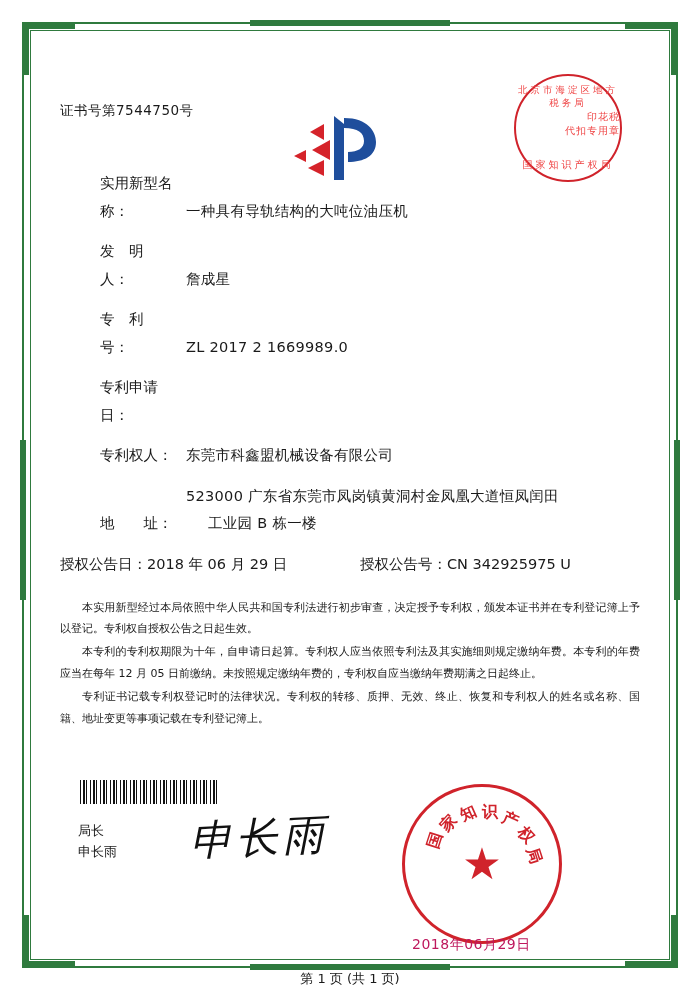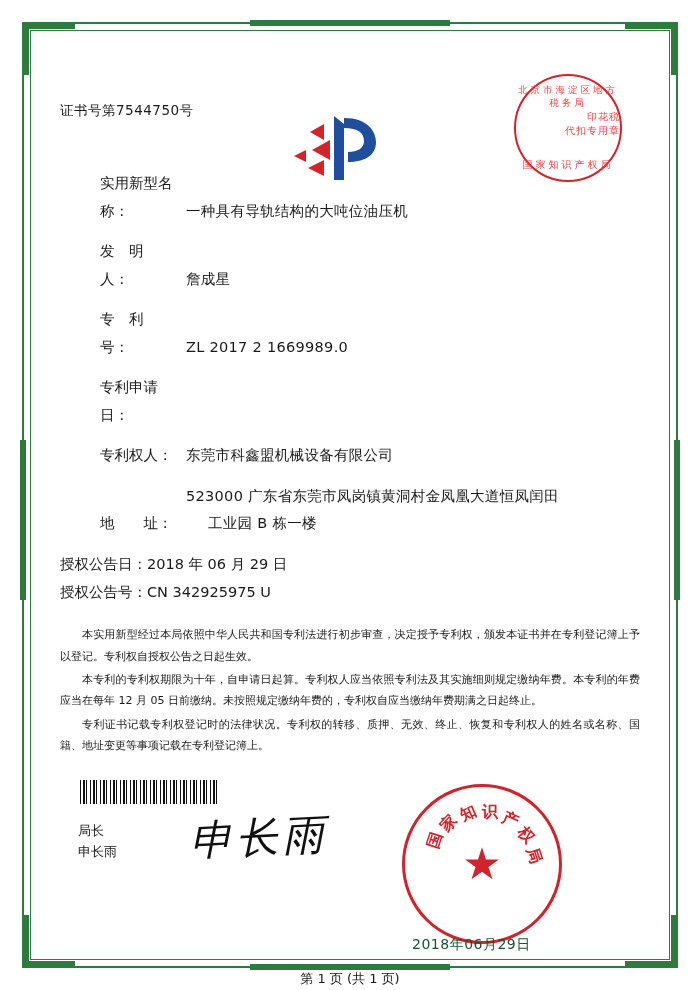--- a/index.html
+++ b/index.html
@@ -138,21 +138,20 @@
     letter-spacing: .3px;
   }
   .field-value .sub-line {
     display: block;
     padding-left: 22px;
   }
   .row-two {
     display: flex;
     margin-bottom: 10px;
     font-size: 14.5px;
-    flex-direction: column;
   }
   .row-two .c1 { width: 300px; }
   .row-two .c2 { flex: 1; }
 
   .paragraphs {
     margin-top: 18px;
     font-size: 11px;
     line-height: 1.95;
     text-align: justify;
   }
@@ -226,21 +225,21 @@
     top: 50%;
     font-size: 16px;
     font-weight: bold;
     transform-origin: 0 0;
   }
   .seal-date {
     position: absolute;
     left: 352px;
     top: 878px;
     font-size: 14px;
-    color: #14532d;
+    color: #be185d;
     letter-spacing: .5px;
   }
 
   .page-footer {
     position: absolute;
     left: 0; right: 0;
     top: 912px;
     text-align: center;
     font-size: 13px;
   }

